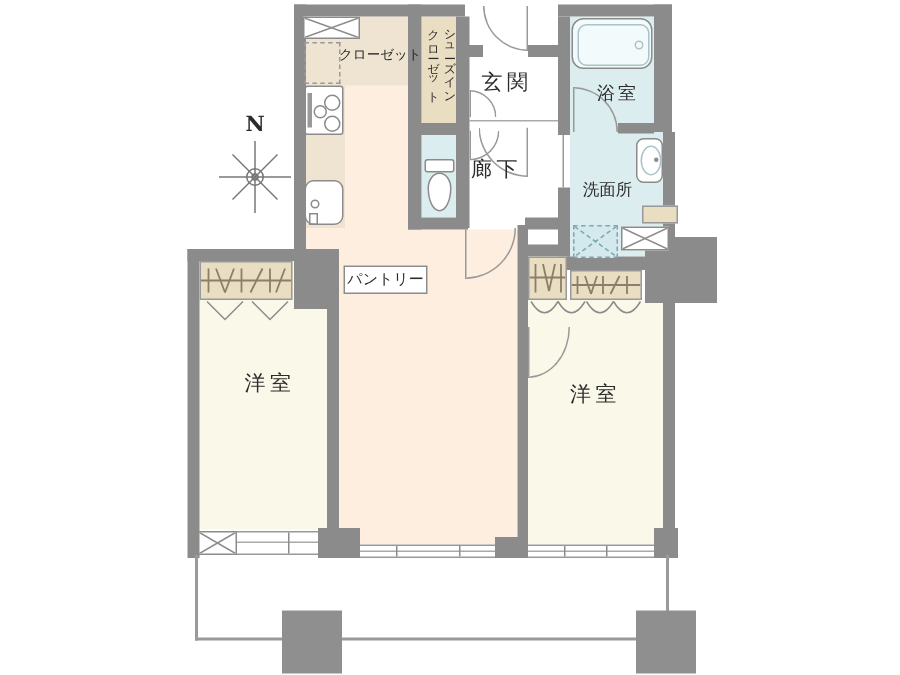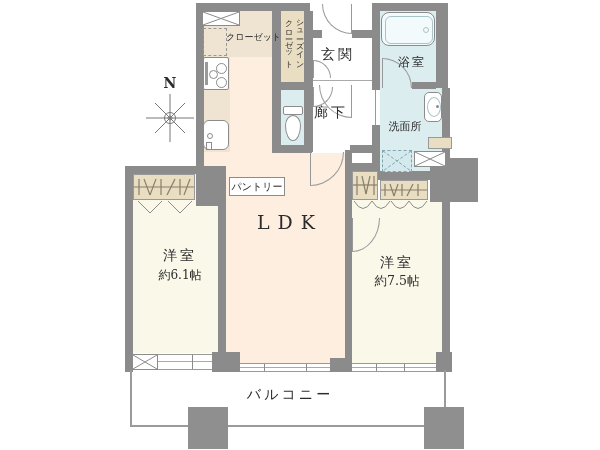--- a/index.html
+++ b/index.html
@@ -200,26 +200,22 @@
     <div class="lbl" style="left:0;top:0;width:54px;height:17px;font-size:10px;line-height:17px;">パントリー</div>
   </div>
 
   <div class="lbl" style="left:226px;top:31px;width:52px;font-size:9px;line-height:12px;">クローゼット</div>
   <div class="lbl" style="left:281px;top:14px;width:24px;height:68px;font-size:8px;line-height:11px;writing-mode:vertical-rl;white-space:pre;letter-spacing:1px;text-align:left;">シューズイン
 クローゼット</div>
   <div class="lbl" style="left:316px;top:46px;width:44px;font-size:14px;letter-spacing:3px;">玄関</div>
   <div class="lbl" style="left:390px;top:54px;width:44px;font-size:12px;letter-spacing:2px;">浴室</div>
   <div class="lbl" style="left:309px;top:104px;width:44px;font-size:14px;letter-spacing:3px;">廊下</div>
   <div class="lbl" style="left:382px;top:107px;width:46px;font-size:11px;margin-top:12px;">洗面所</div>
-  <div class="lbl" style="left:229px;top:211px;width:114px;font-size:19px;letter-spacing:8px;text-indent:8px;">LDK</div>
   <div class="lbl" style="left:132px;top:247px;width:96px;font-size:14px;letter-spacing:3px;">洋室</div>
-  <div class="lbl" style="left:132px;top:267px;width:96px;font-size:12px;">約6.1帖</div>
   <div class="lbl" style="left:349px;top:254px;width:96px;font-size:14px;letter-spacing:3px;">洋室</div>
-  <div class="lbl" style="left:349px;top:273px;width:96px;font-size:12.5px;">約7.5帖</div>
-  <div class="lbl" style="left:230px;top:386px;width:120px;font-size:14px;letter-spacing:3px;">バルコニー</div>
 
   <div class="lbl" style="left:162px;top:75px;width:16px;font-size:14px;font-weight:bold;">N</div>
   <svg class="abs" style="left:146px;top:94px;" width="48" height="48">
     <g stroke="#777" stroke-width="1" fill="none">
       <line x1="24" y1="0" x2="24" y2="48"></line>
       <line x1="0" y1="24" x2="48" y2="24"></line>
       <line x1="9" y1="9" x2="39" y2="39"></line>
       <line x1="9" y1="39" x2="39" y2="9"></line>
       <circle cx="24" cy="24" r="5.5"></circle>
       <circle cx="24" cy="24" r="2"></circle>

